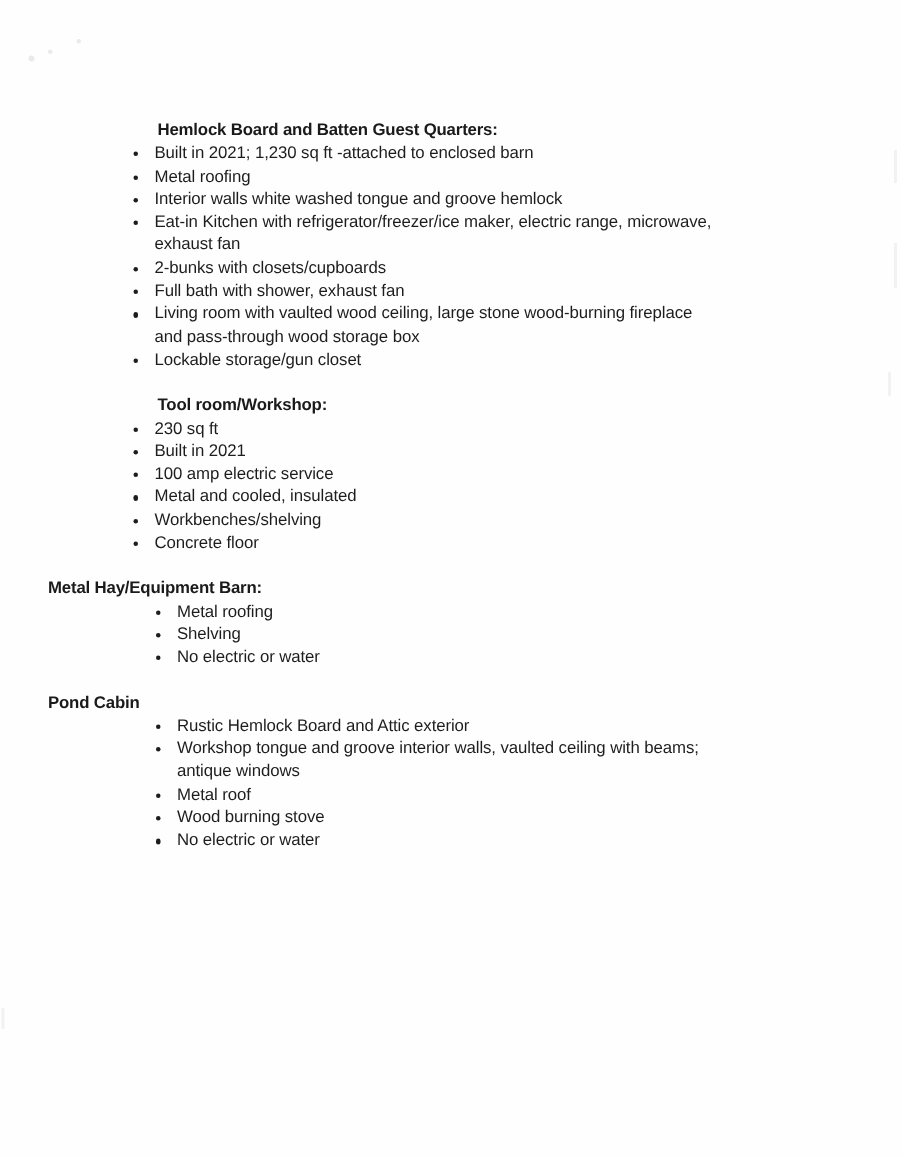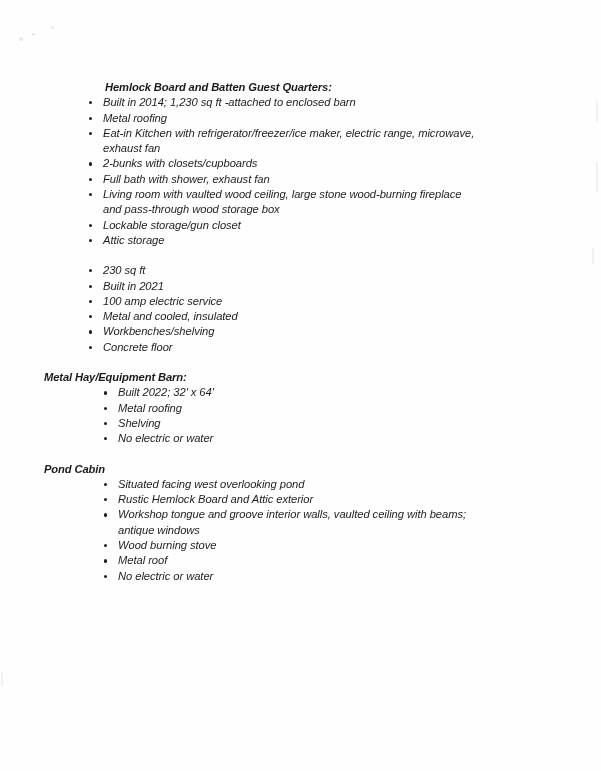--- a/index.html
+++ b/index.html
@@ -29,40 +29,39 @@
     position: absolute;
     background: #f2f2f5;
     pointer-events: none;
   }
 
   .doc-body {
     position: absolute;
     left: 0;
     top: 0;
     width: 480px;
-    font-style: italic;
   }
 
   .section {
     margin: 0;
   }
   .section + .section {
     margin-top: 15px;
   }
 
   .section-heading {
     font-size: 11.2px;
     font-weight: bold;
     color: #1a1a1a;
     line-height: 15.3px;
     letter-spacing: -0.01em;
     white-space: nowrap;
   }
   .section-heading.indent-deep { padding-left: 105px; }
-  .section-heading.indent-shallow { padding-left: 44px; }
+  .section-heading.indent-shallow { padding-left: 32px; }
 
   ul.bullets {
     list-style: none;
     margin: 0;
     padding: 0;
   }
   ul.bullets.indent-a { padding-left: 88px; }
   ul.bullets.indent-b { padding-left: 103px; }
 
   ul.bullets > li {
@@ -97,56 +96,55 @@
   <div class="edge-mark" style="left:596px; top:100px; width:2px; height:22px;"></div>
   <div class="edge-mark" style="left:596px; top:162px; width:2px; height:30px;"></div>
   <div class="edge-mark" style="left:592px; top:248px; width:2px; height:16px;"></div>
   <div class="edge-mark" style="left:1px; top:672px; width:2px; height:14px;"></div>
 
   <div class="doc-body" style="padding-top:80px;">
     <div id="sections-host">
         <div class="section">
           <div class="section-heading indent-deep">Hemlock Board and Batten Guest Quarters:</div>
           <ul class="bullets indent-a">
-            <li>Built in 2014; 1,230 sq ft -attached to enclosed barn</li>
+            <li>Built in 2021; 1,230 sq ft -attached to enclosed barn</li>
             <li>Metal roofing</li>
+            <li>Interior walls white washed tongue and groove hemlock</li>
             <li>Eat-in Kitchen with refrigerator/freezer/ice maker, electric range, microwave, exhaust fan</li>
             <li>2-bunks with closets/cupboards</li>
             <li>Full bath with shower, exhaust fan</li>
             <li>Living room with vaulted wood ceiling, large stone wood-burning fireplace and pass-through wood storage box</li>
             <li>Lockable storage/gun closet</li>
-            <li>Attic storage</li>
           </ul>
         </div>
         <div class="section">
+          <div class="section-heading indent-deep">Tool room/Workshop:</div>
           <ul class="bullets indent-a">
             <li>230 sq ft</li>
             <li>Built in 2021</li>
             <li>100 amp electric service</li>
             <li>Metal and cooled, insulated</li>
             <li>Workbenches/shelving</li>
             <li>Concrete floor</li>
           </ul>
         </div>
         <div class="section">
           <div class="section-heading indent-shallow">Metal Hay/Equipment Barn:</div>
           <ul class="bullets indent-b">
-            <li>Built 2022; 32' x 64'</li>
             <li>Metal roofing</li>
             <li>Shelving</li>
             <li>No electric or water</li>
           </ul>
         </div>
         <div class="section">
           <div class="section-heading indent-shallow">Pond Cabin</div>
           <ul class="bullets indent-b">
-            <li>Situated facing west overlooking pond</li>
             <li>Rustic Hemlock Board and Attic exterior</li>
             <li>Workshop tongue and groove interior walls, vaulted ceiling with beams; antique windows</li>
+            <li>Metal roof</li>
             <li>Wood burning stove</li>
-            <li>Metal roof</li>
             <li>No electric or water</li>
           </ul>
         </div>
       </div>
   </div>
 
 </div>
 
 </body></html>

